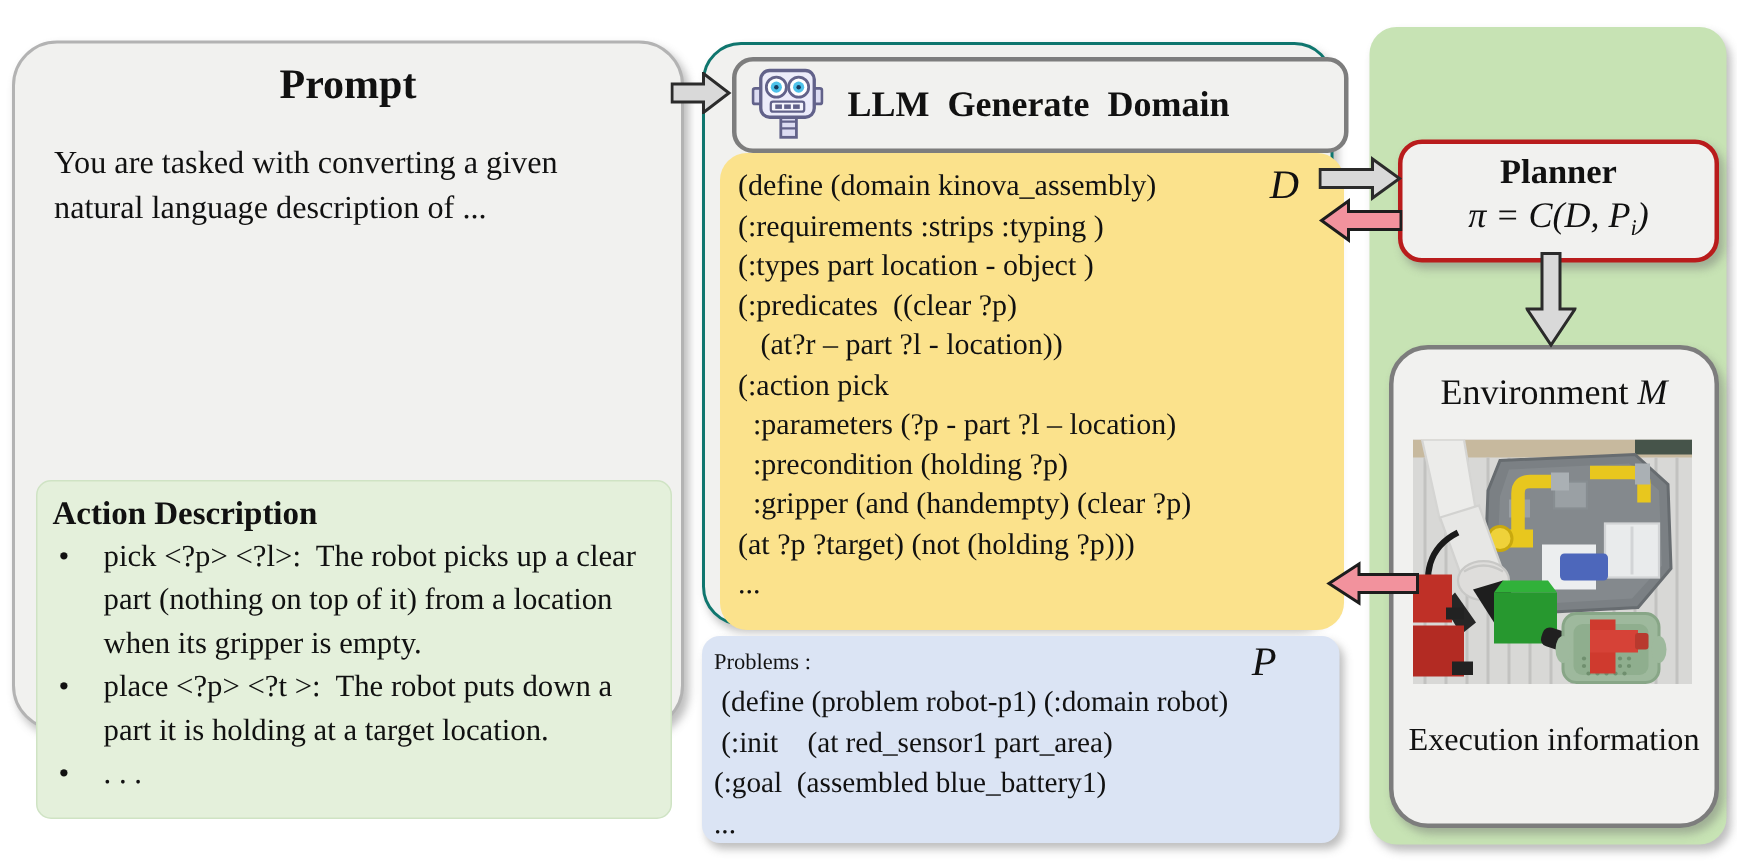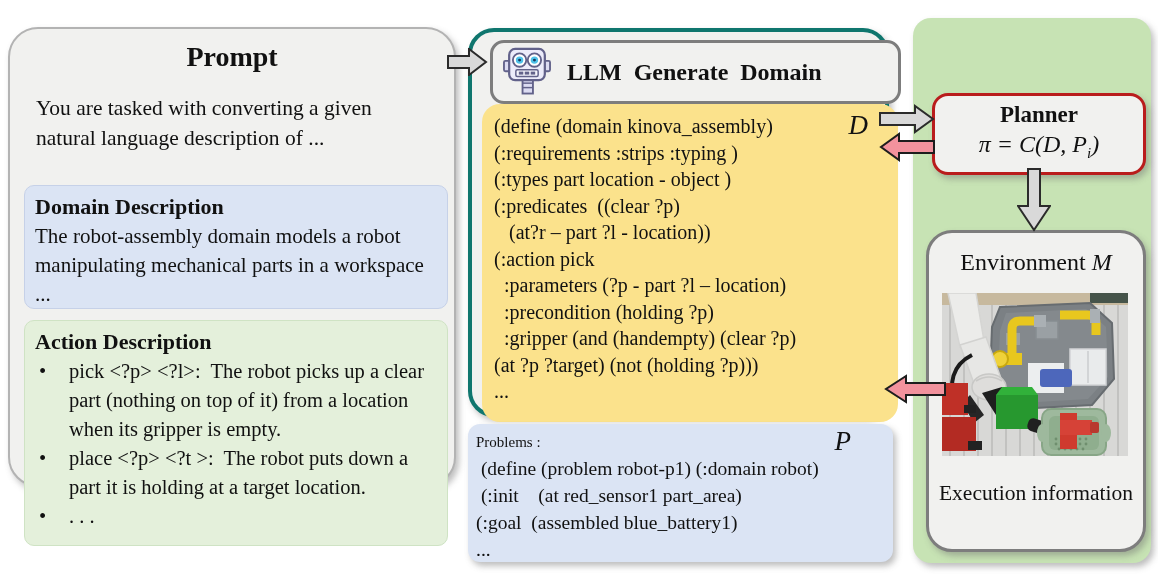--- a/index.html
+++ b/index.html
@@ -21,21 +21,21 @@
   #domain-box{top:156px;height:124px;background:#dbe4f4;border:1px solid #c6d1e8;}
   #action-box{top:291px;height:226px;background:#e4f0db;border:1px solid #cfe3c4;}
   .box-title{font-size:22px;font-weight:bold;line-height:30px;}
   .box-body{font-size:21px;line-height:29px;}
   .bullet-row{display:flex;font-size:20.5px;line-height:29px;}
   .bullet-glyph{width:30px;flex:0 0 30px;padding-left:4px;}
   .bullet-text{flex:1;white-space:pre-wrap;}
 
   
   #middle-container{left:468px;top:28px;width:421px;height:389px;background:#f1f1ef;
-                    border:4px solid #0f766e;border-radius:26px;padding-left:33px;}
+                    border:2px solid #0f766e;border-radius:26px;padding-left:33px;}
   #llm-box{position:absolute;left:18px;top:8px;width:385px;height:58px;background:#f1f1ef;
            border:3px solid #7d7d7d;border-radius:14px;display:flex;align-items:center;
            gap:16px;padding:0 10px;}
   #llm-label{font-size:24px;font-weight:bold;white-space:pre;}
   #yellow-box{position:absolute;left:10px;top:72px;width:404px;height:309px;
               background:#fbe28c;border-radius:18px;padding:9px 0 0 12px;}
   .code-line{font-size:20px;line-height:26.5px;white-space:pre;}
   #domain-d{position:absolute;right:30px;top:6px;font-size:27px;font-style:italic;}
   #problems-box{left:468px;top:424px;width:425px;height:138px;background:#dbe4f4;
                 border-radius:12px;padding:5px 8px;}
@@ -63,24 +63,20 @@
   .arrow{position:absolute;}
 </style>
 </head>
 <body>
 <div id="stage">
 
   <div class="abs shadow" id="prompt-panel">
     <div id="prompt-title">Prompt</div>
     <div id="prompt-intro"><span>You are tasked with converting a given natural language description of </span><span class="b">...</span></div>
 
-    <div class="abs sub-box" id="domain-box">
-      <div class="box-title">Domain Description</div>
-      <div class="box-body"><span>The robot-assembly domain models a robot manipulating mechanical parts in a workspace </span><span class="b">...</span></div>
-    </div>
 
     <div class="abs sub-box" id="action-box">
       <div class="box-title">Action Description</div>
       <div id="action-bullets">
           <div class="bullet-row">
             <span class="bullet-glyph">•</span>
             <div class="bullet-text"><span class="b">pick &lt;?p&gt; &lt;?l&gt;</span><span>:  The robot picks up a clear part (nothing on top of it) from a location when its gripper is empty.</span></div>
           </div>
           <div class="bullet-row">
             <span class="bullet-glyph">•</span>

